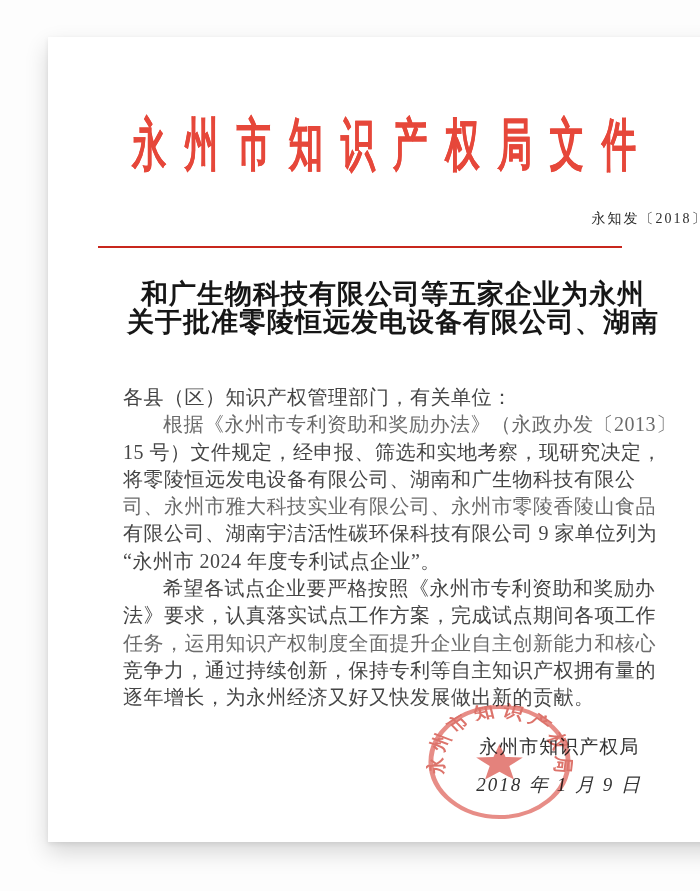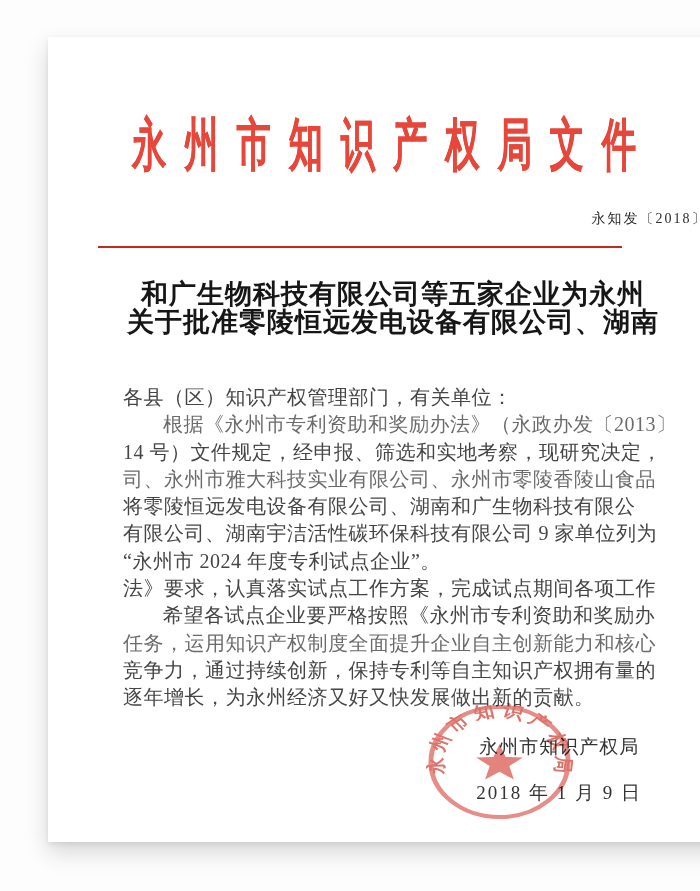--- a/index.html
+++ b/index.html
@@ -74,21 +74,21 @@
   .body-text .faint{color:#6b6b6b;}
   .sign-block{
     position:absolute;
     top:697px;right:96px;
     text-align:center;
     font-size:19px;
     color:#333333;
     letter-spacing:1px;
     z-index:2;
   }
-  .sign-block .date-line{margin-top:20px;letter-spacing:2px;}
+  .sign-block .date-line{margin-top:12px;letter-spacing:2px;font-style:italic;}
   .seal{
     position:absolute;
     left:378px;top:666px;
     width:147px;height:118px;
     z-index:5;
     mix-blend-mode:multiply;
     opacity:0.82;
   }
 </style>
 </head>
@@ -104,28 +104,28 @@
 
   <div class="doc-title">
     <div>和广生物科技有限公司等五家企业为永州</div>
     <div>关于批准零陵恒远发电设备有限公司、湖南</div>
   </div>
 
   <div class="body-text">
     <div class="line">各县（区）知识产权管理部门，有关单位：</div>
 
     <div class="line indent faint">根据《永州市专利资助和奖励办法》（永政办发〔2013〕</div>
-    <div class="line">14 号）文件规定，经申报、筛选和实地考察，现研究决定，</div>
+    <div class="line">15 号）文件规定，经申报、筛选和实地考察，现研究决定，</div>
+    <div class="line">将零陵恒远发电设备有限公司、湖南和广生物科技有限公</div>
     <div class="line faint">司、永州市雅大科技实业有限公司、永州市零陵香陵山食品</div>
-    <div class="line">将零陵恒远发电设备有限公司、湖南和广生物科技有限公</div>
     <div class="line">有限公司、湖南宇洁活性碳环保科技有限公司 9 家单位列为</div>
     <div class="line">“永州市 2024 年度专利试点企业”。</div>
 
+    <div class="line indent">希望各试点企业要严格按照《永州市专利资助和奖励办</div>
     <div class="line">法》要求，认真落实试点工作方案，完成试点期间各项工作</div>
-    <div class="line indent">希望各试点企业要严格按照《永州市专利资助和奖励办</div>
     <div class="line faint">任务，运用知识产权制度全面提升企业自主创新能力和核心</div>
     <div class="line">竞争力，通过持续创新，保持专利等自主知识产权拥有量的</div>
     <div class="line">逐年增长，为永州经济又好又快发展做出新的贡献。</div>
   </div>
 
   <div class="sign-block">
     <div>永州市知识产权局</div>
     <div class="date-line">2018 年 1 月 9 日</div>
   </div>
 

